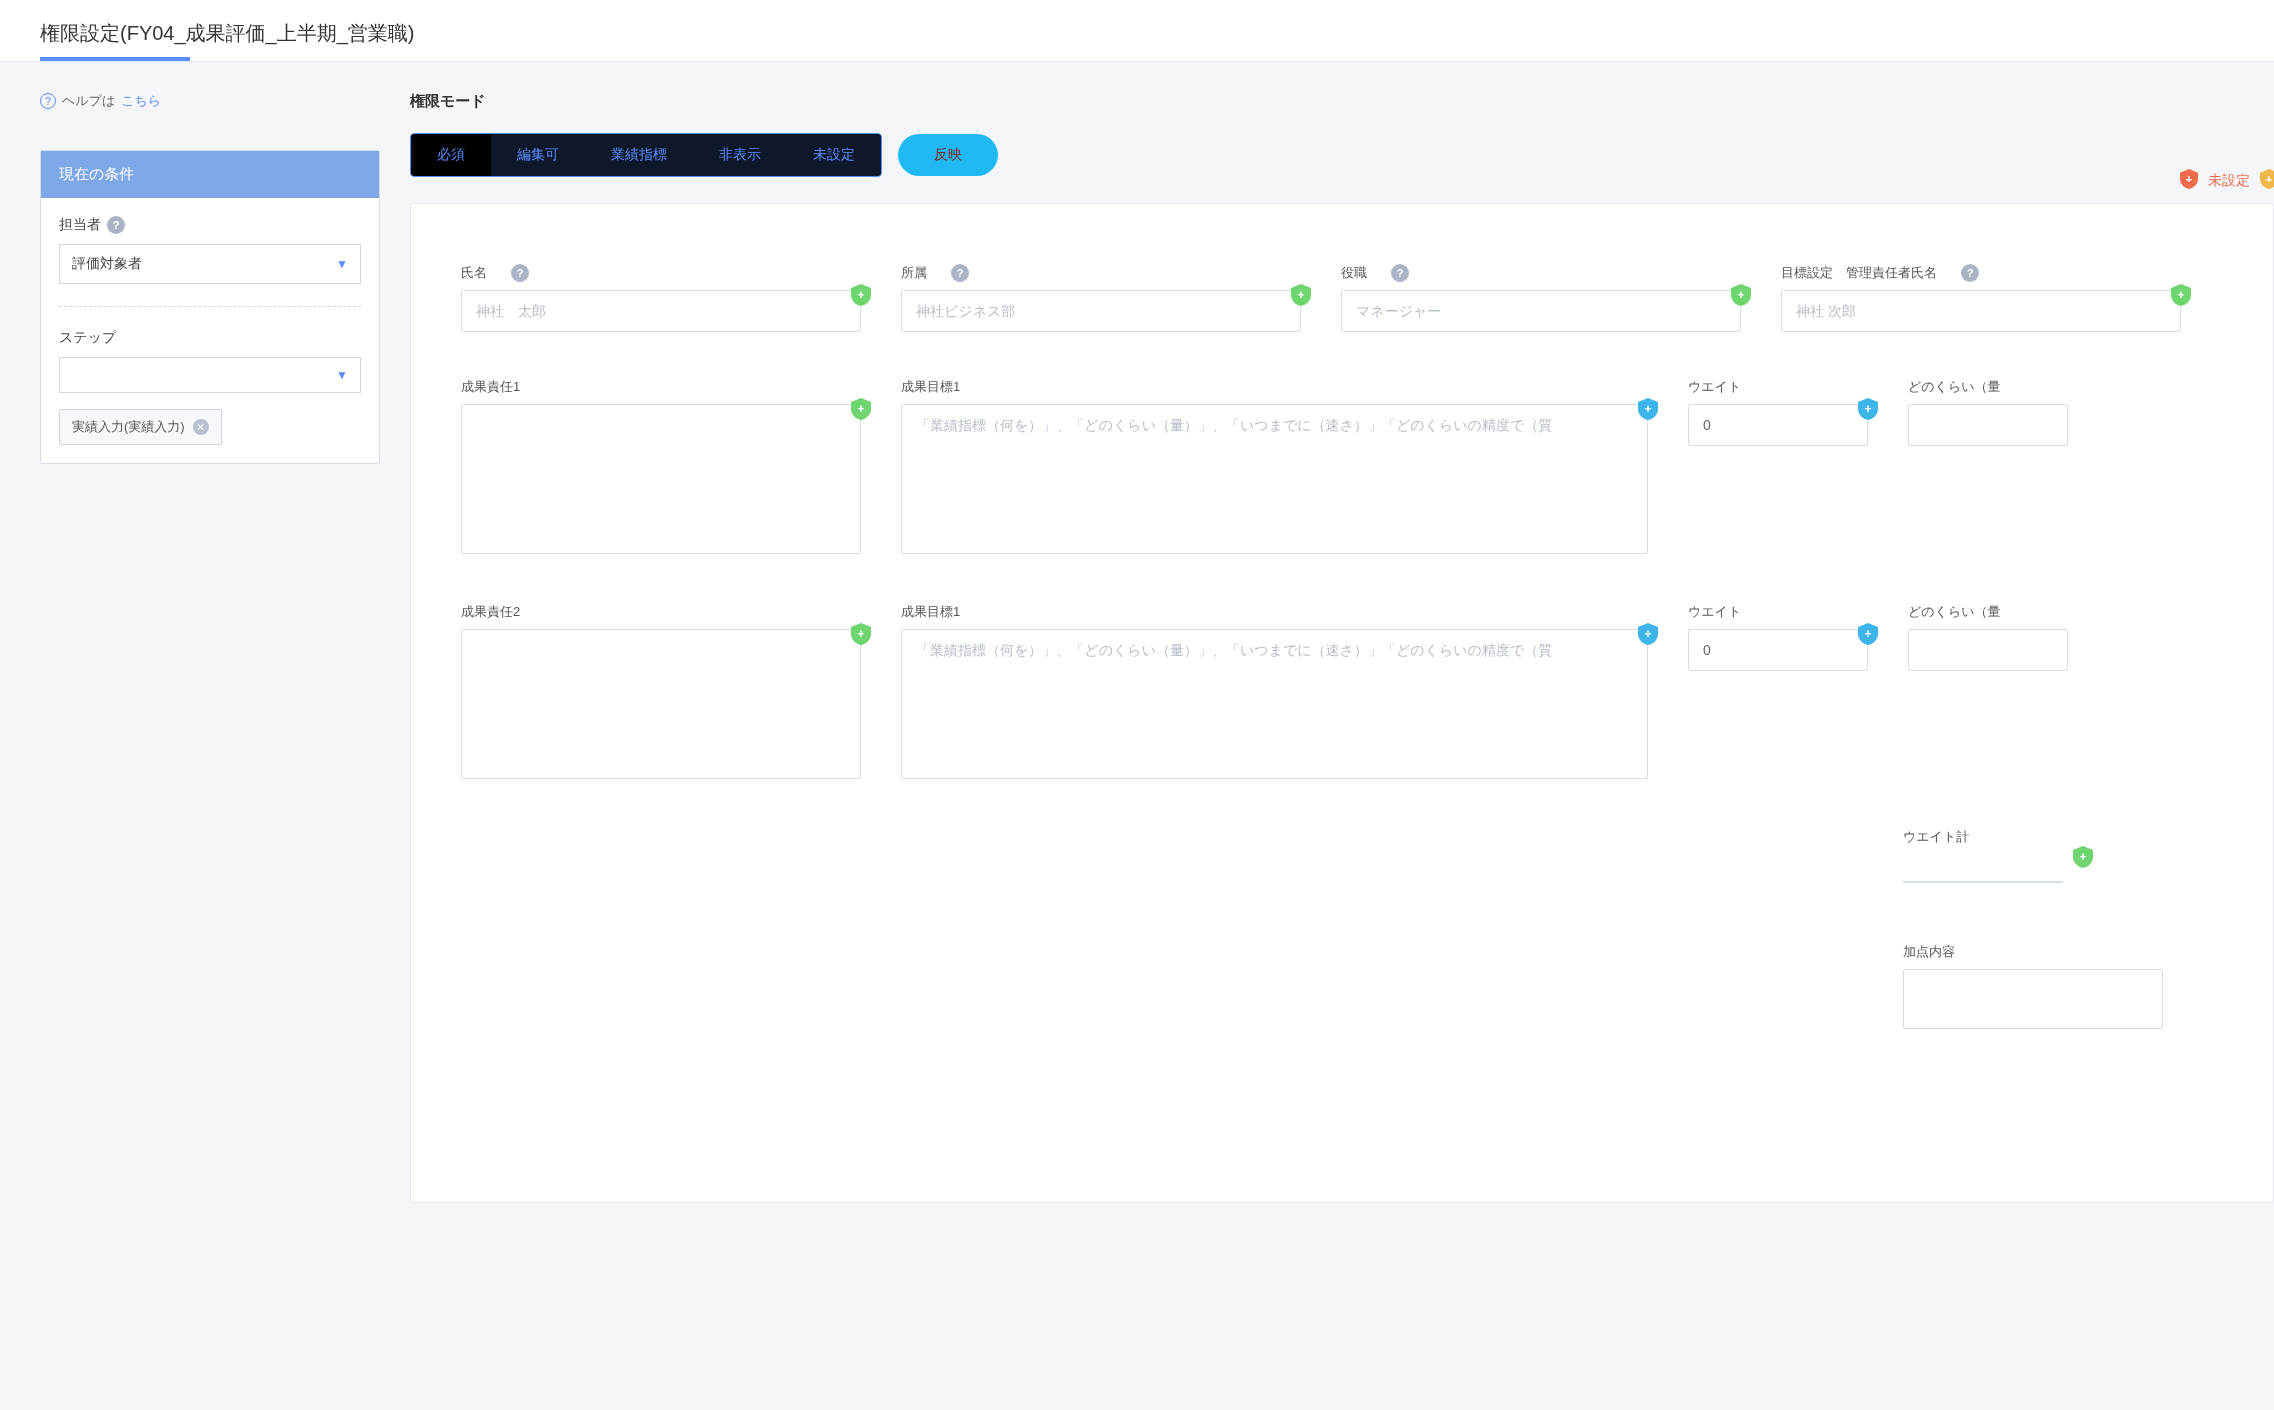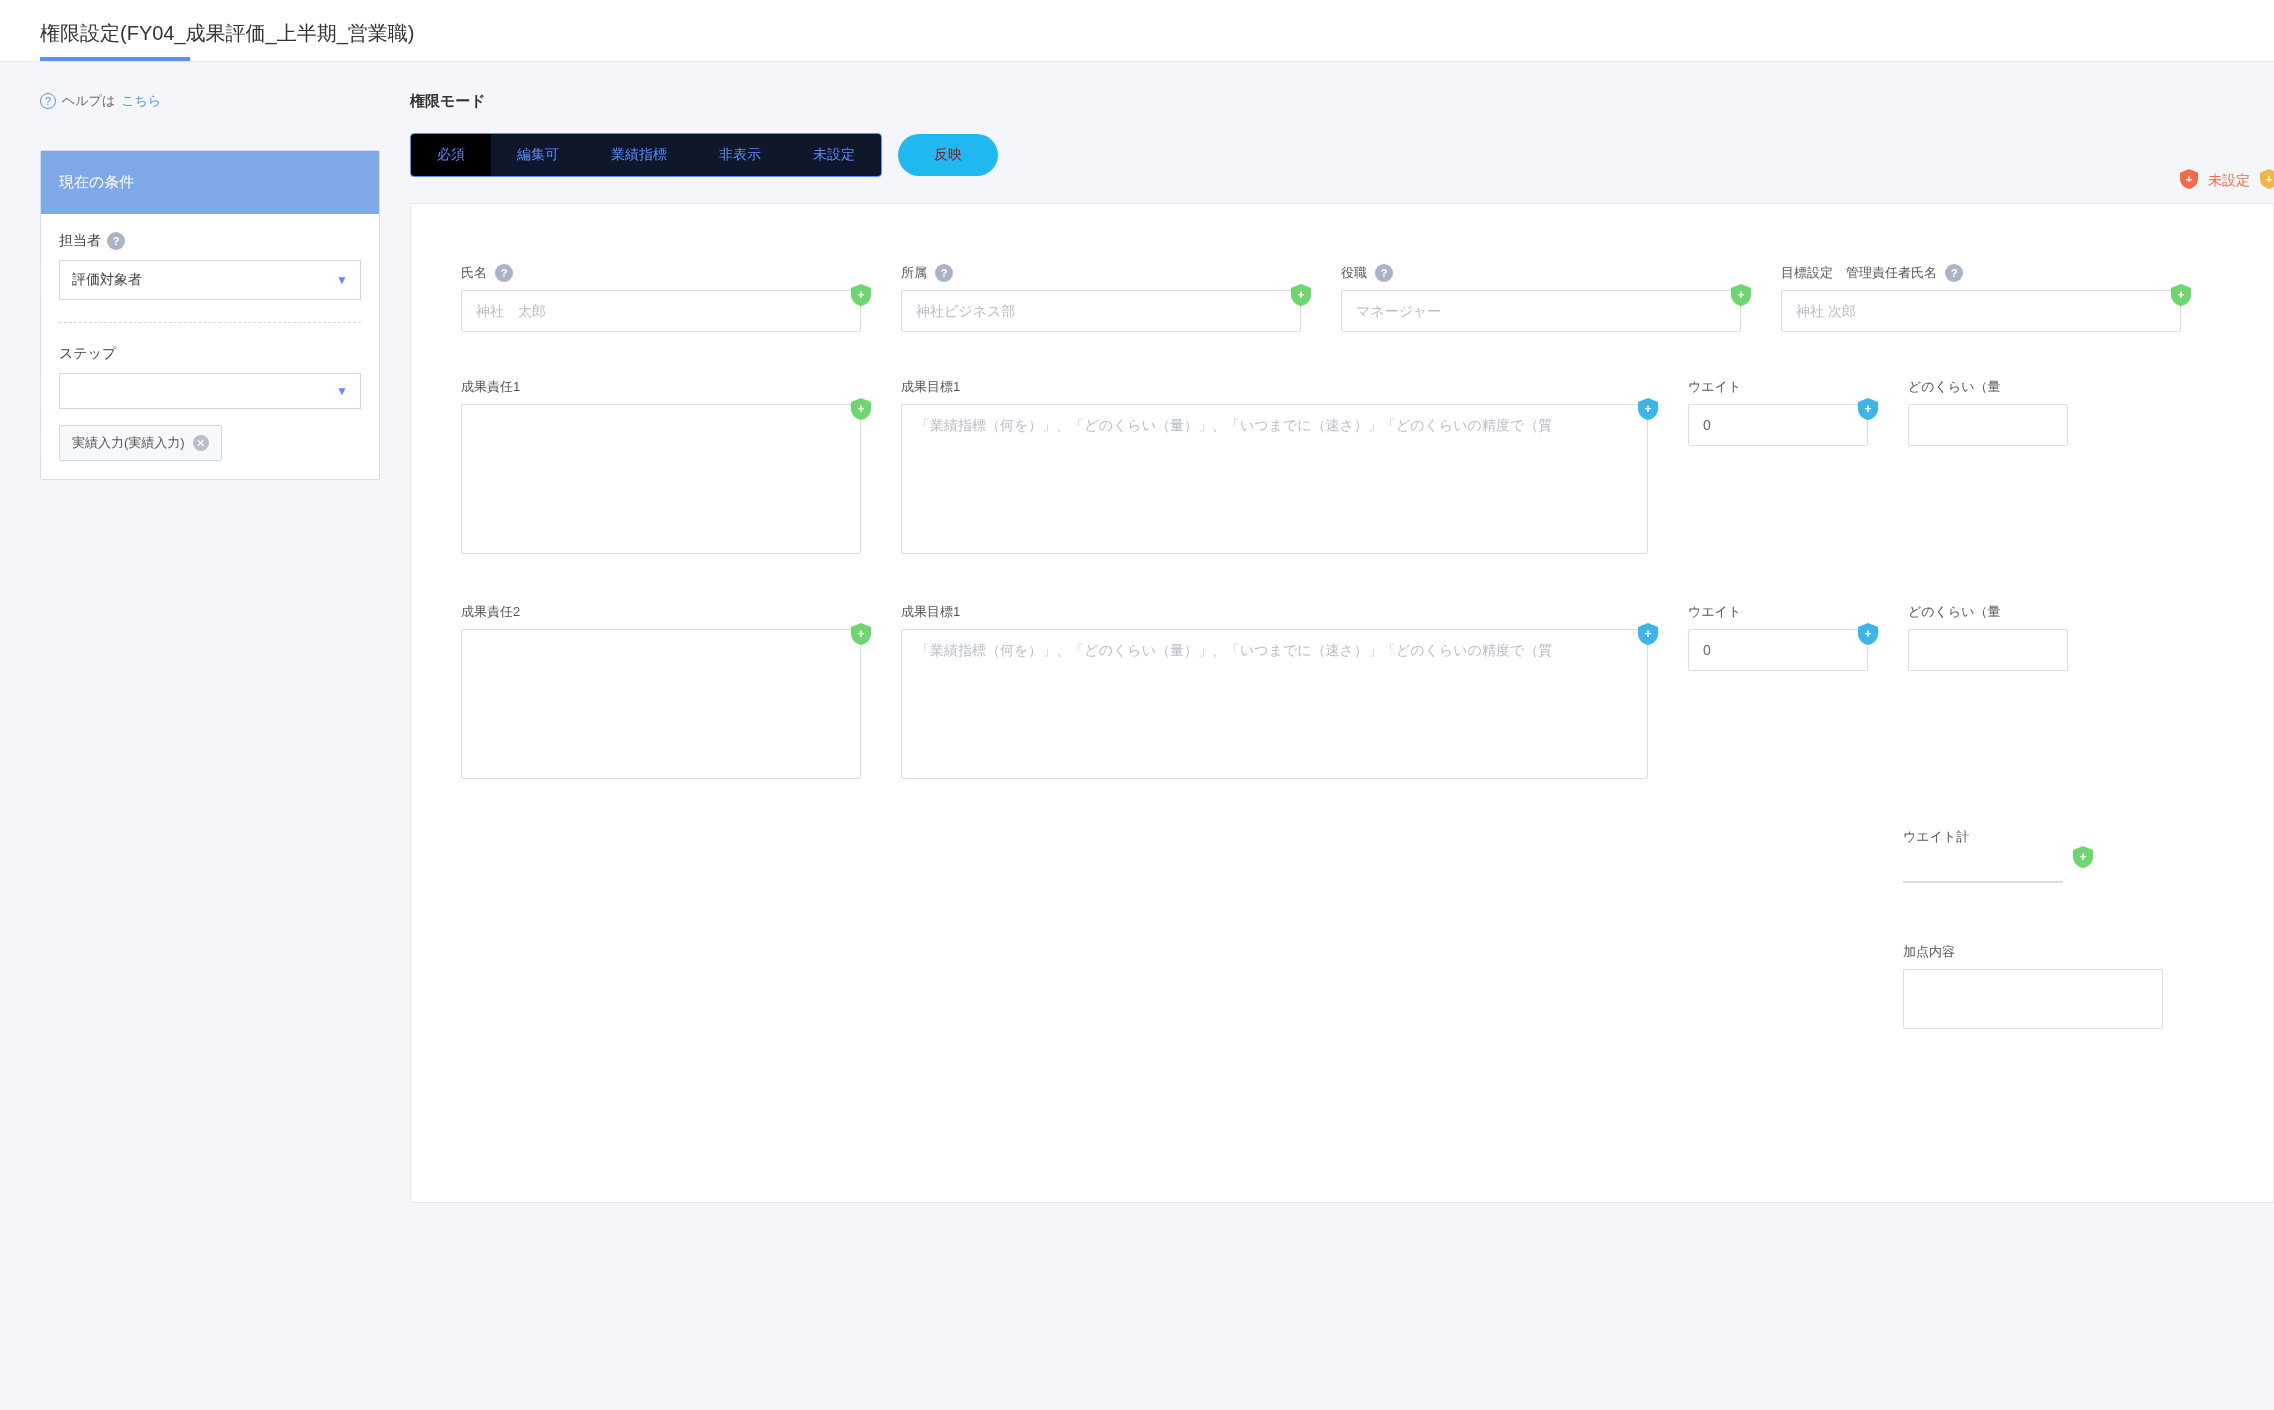--- a/index.html
+++ b/index.html
@@ -50,21 +50,21 @@
 .help-link a { color: #5a8dff; text-decoration: none; }
 .sidebar-box {
   border: 1px solid #d7dde8;
   background: #fff;
   border-radius: 2px;
   margin-bottom: 20px;
 }
 .sidebar-header {
   background: #7fa8e8;
   color: #fff;
-  padding: 22px 18px;
+  padding: 14px 18px;
   font-size: 15px;
   font-weight: 500;
 }
 .sidebar-body {
   padding: 18px;
 }
 .field-label {
   display: flex;
   align-items: center;
   gap: 6px;
@@ -187,21 +187,21 @@
   display: flex;
   gap: 40px;
   margin-bottom: 46px;
 }
 .field {
   position: relative;
 }
 .field-title {
   display: flex;
   align-items: flex-start;
-  gap: 8px;
+  gap: 24px;
   font-size: 13px;
   color: #555;
   margin-bottom: 8px;
 }
 .input, .textarea {
   width: 100%;
   border: 1px solid #d7dde8;
   background: #fff;
   padding: 12px 14px;
   font-size: 14px;

